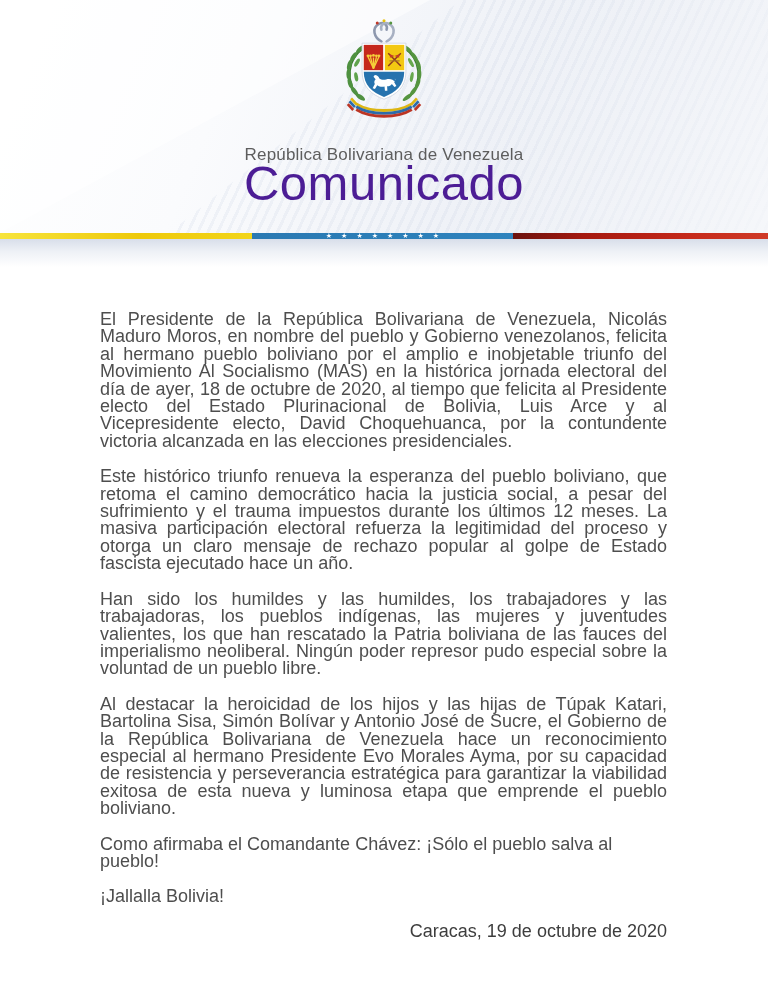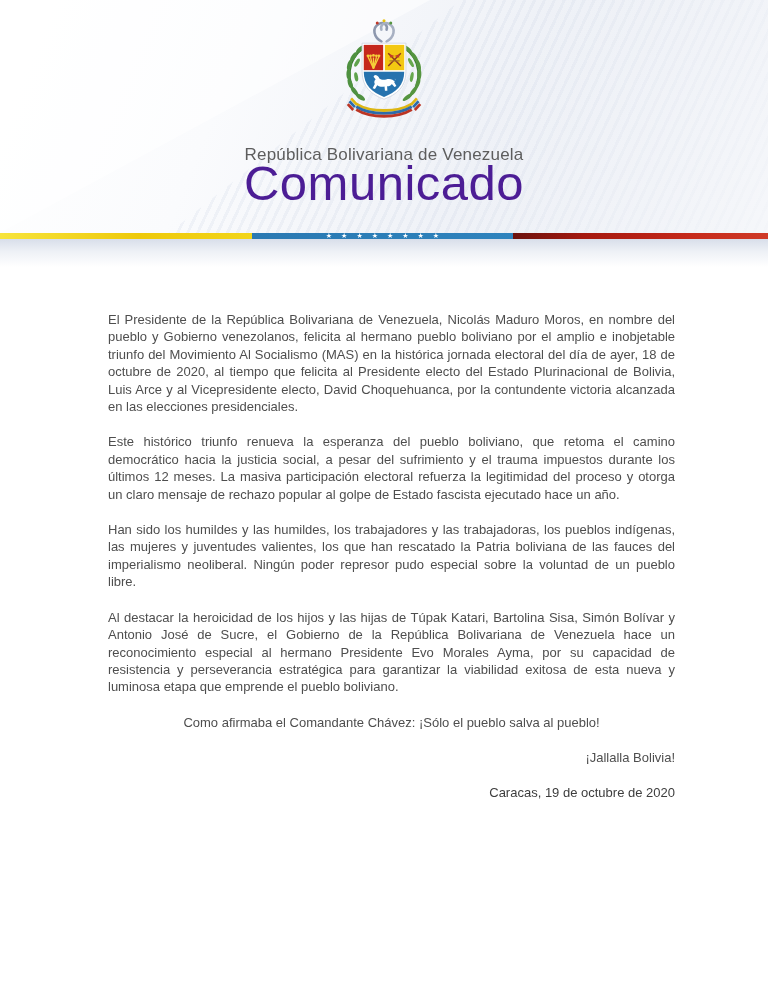--- a/index.html
+++ b/index.html
@@ -98,36 +98,36 @@
   .stripe-fade {
     position: absolute;
     top: 239px; left: 0;
     width: 768px; height: 28px;
     background: linear-gradient(180deg, #d8deea 0%, #eef1f6 45%, #ffffff 100%);
   }
 
   
   .doc-body {
     position: absolute;
-    top: 311px; left: 108px;
+    top: 311px; left: 100px;
     width: 567px;
-    font-size: 13px;
+    font-size: 18px;
     line-height: 17.4px;
     color: #4e4e4e;
   }
   .para {
     text-align: justify;
     margin-bottom: 18px;
   }
   .quote-line {
-    text-align: center;
+    text-align: left;
     margin-bottom: 18px;
   }
   .slogan {
-    text-align: right;
+    text-align: left;
     margin-bottom: 17px;
   }
   .dateline {
     text-align: right;
     font-weight: normal;
     color: #3d3d3d;
     margin-top: 17px;
   }
 </style>
 </head>

